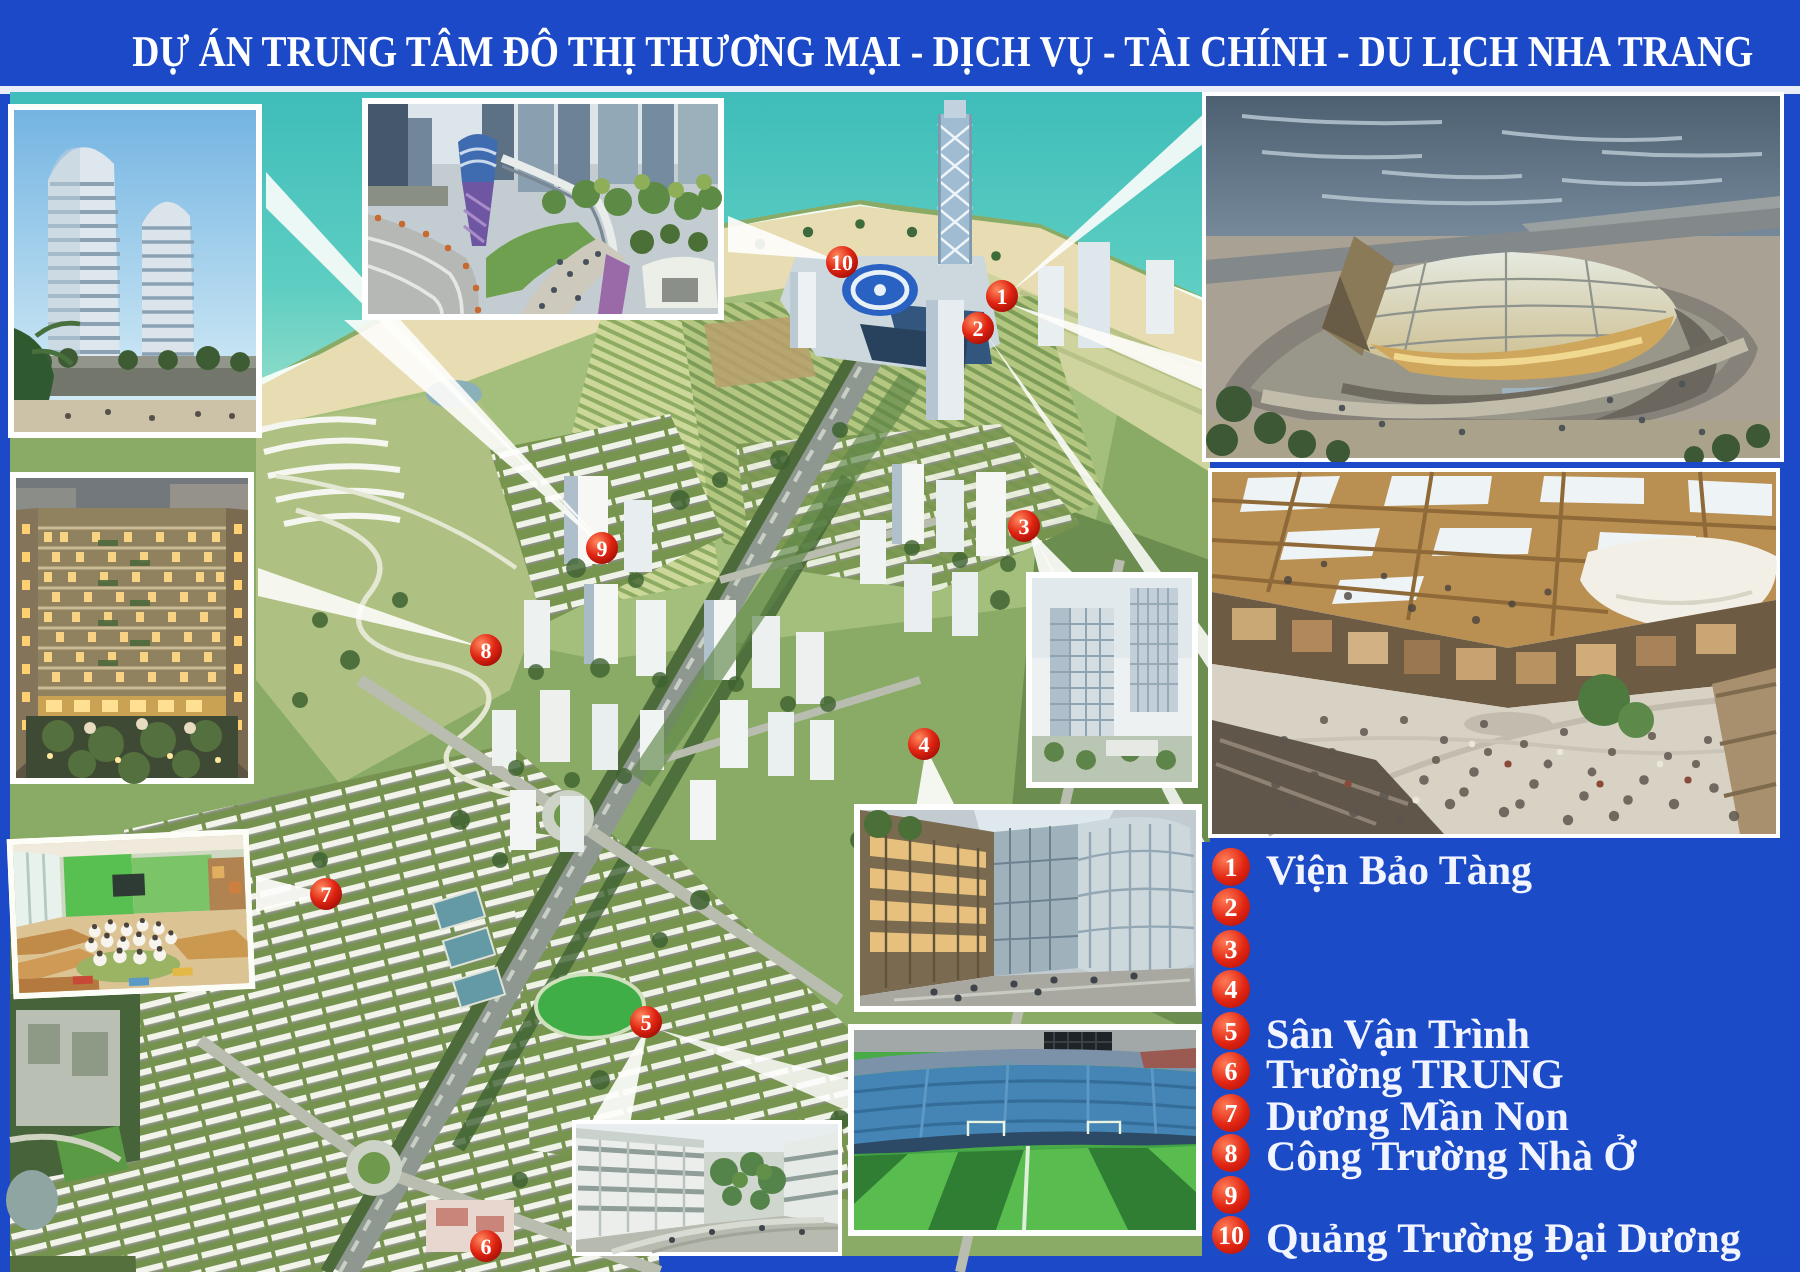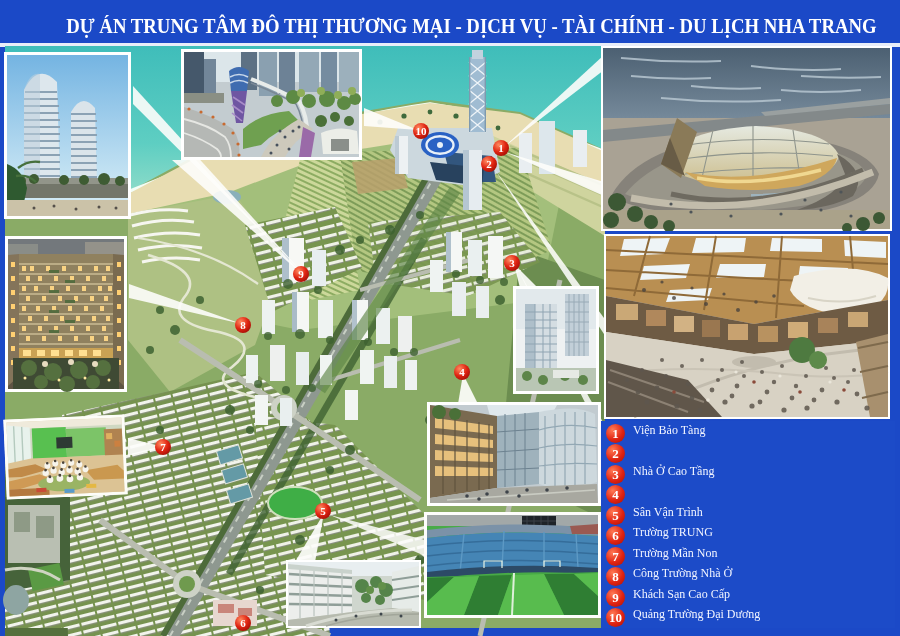--- a/index.html
+++ b/index.html
@@ -5,21 +5,21 @@
 html,body{margin:0;padding:0;background:#fff}
 #poster{position:relative;width:900px;height:636px;background:#1b49c7;overflow:hidden;font-family:"Liberation Serif",serif}
 #title{position:absolute;left:0;top:0;width:900px;height:44px;line-height:52px;text-align:center;color:#ffffff;font-weight:bold;font-size:22px;letter-spacing:0;white-space:nowrap;transform:scaleX(0.853);transform-origin:450px 50%}
 #sep{position:absolute;left:0;top:43px;width:900px;height:4px;background:#e8edf8}
 #plan{position:absolute;left:0;top:0}
 .inset{position:absolute;background:#fff}
 .inset svg{display:block}
 #legend{position:absolute;left:601px;top:421px;width:294px;height:207px;background:#1c4bc8}
 .lrow{position:absolute;left:0;width:294px;height:20px}
 .lnum{position:absolute;left:5px;top:0px;width:19px;height:19px;border-radius:50%;background:radial-gradient(circle at 35% 30%,#ff7a55,#e02412 55%,#a80f06);color:#fff;font-weight:bold;font-size:13px;text-align:center;line-height:19px}
-.ltxt{position:absolute;left:32px;top:-1px;color:#f2f5ff;font-weight:normal;font-size:12px;white-space:nowrap}
+.ltxt{position:absolute;left:32px;top:-1px;color:#f2f5ff;font-weight:bold;font-size:21px;white-space:nowrap}
 </style>
 </head>
 <body>
 <div id="poster">
 
 <div id="title">DỰ ÁN TRUNG TÂM ĐÔ THỊ THƯƠNG MẠI - DỊCH VỤ - TÀI CHÍNH - DU LỊCH NHA TRANG</div>
 
 <div id="sep"></div>
 
 <svg id="plan" width="900" height="636" viewBox="0 0 900 636">
@@ -1017,50 +1017,48 @@
         <span class="lnum">1</span>
         <span class="ltxt">Viện Bảo Tàng</span>
       </div>
 
 <div class="lrow" style="top:23px">
         <span class="lnum">2</span>
       </div>
 
 <div class="lrow" style="top:44px">
         <span class="lnum">3</span>
-        <span class="ltxt">Nhà Ở Cao Tầng</span>
       </div>
 
 <div class="lrow" style="top:64px">
         <span class="lnum">4</span>
       </div>
 
 <div class="lrow" style="top:85px">
         <span class="lnum">5</span>
         <span class="ltxt">Sân Vận Trình</span>
       </div>
 
 <div class="lrow" style="top:105px">
         <span class="lnum">6</span>
         <span class="ltxt">Trường TRUNG</span>
       </div>
 
 <div class="lrow" style="top:126px">
         <span class="lnum">7</span>
-        <span class="ltxt">Trường Mần Non</span>
+        <span class="ltxt">Dương Mần Non</span>
       </div>
 
 <div class="lrow" style="top:146px">
         <span class="lnum">8</span>
         <span class="ltxt">Công Trường Nhà Ở</span>
       </div>
 
 <div class="lrow" style="top:167px">
         <span class="lnum">9</span>
-        <span class="ltxt">Khách Sạn Cao Cấp</span>
       </div>
 
 <div class="lrow" style="top:187px">
         <span class="lnum">10</span>
         <span class="ltxt">Quảng Trường Đại Dương</span>
       </div>
 </div>
 </div>
 
 </body></html>

